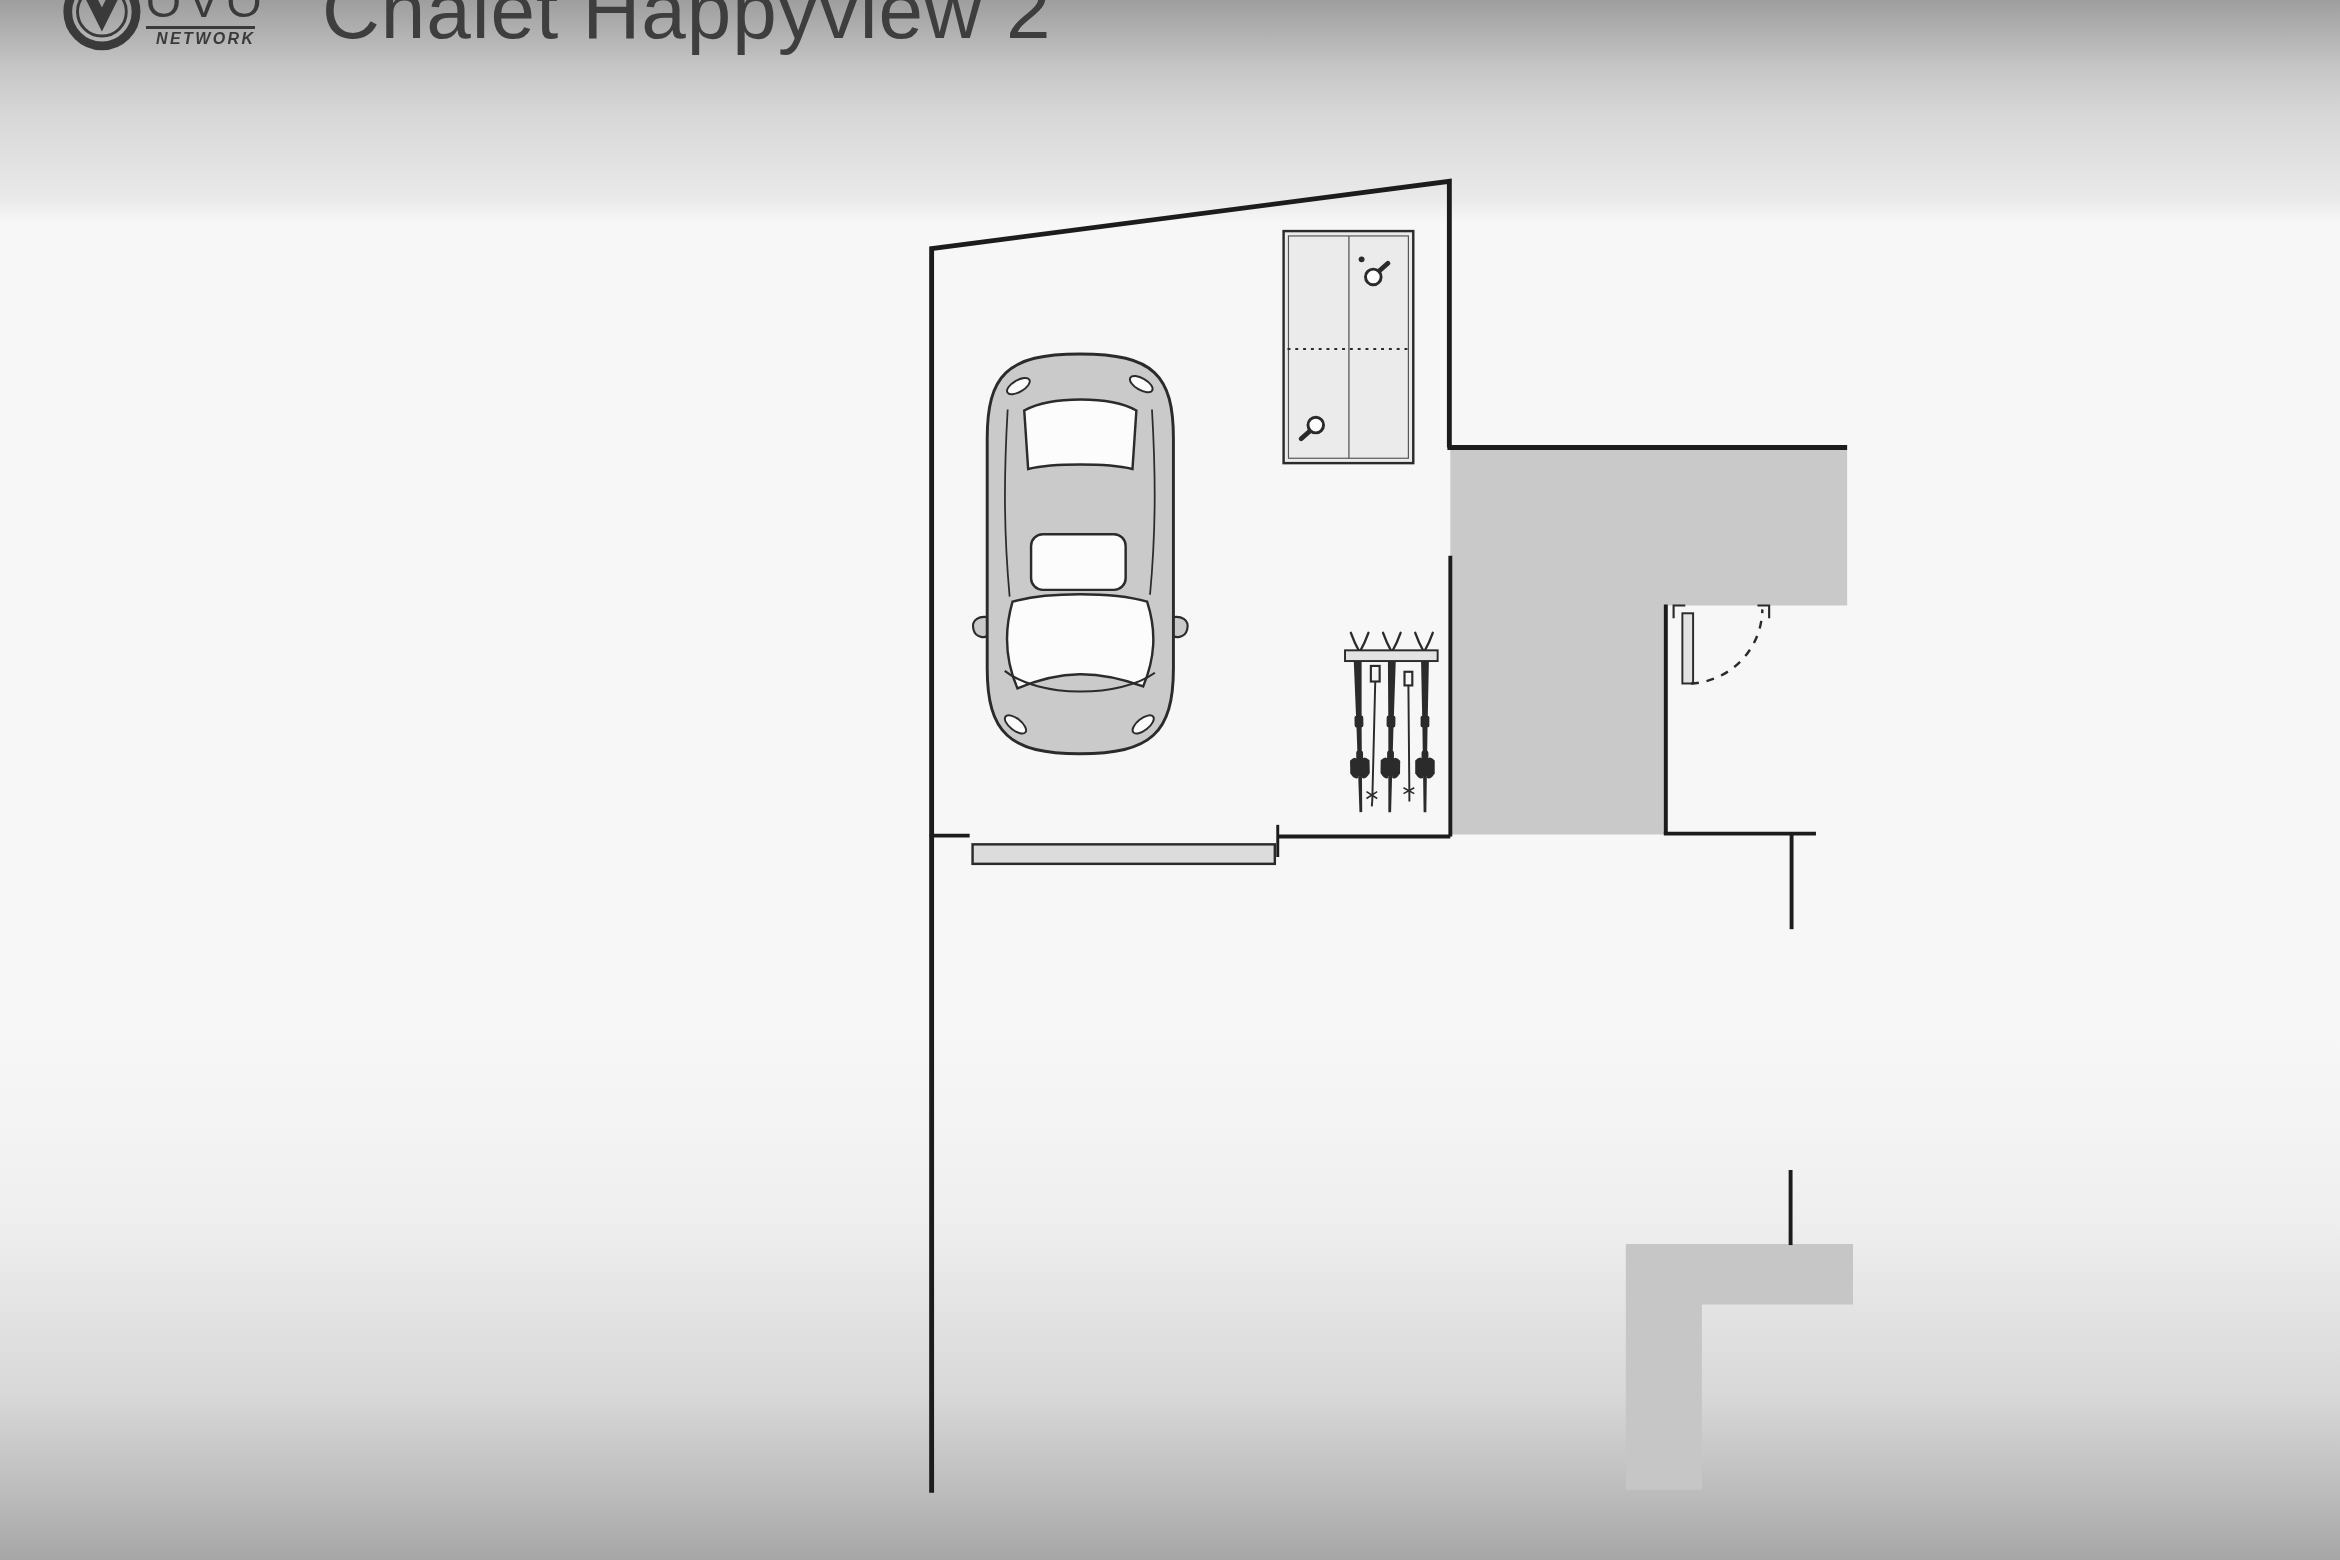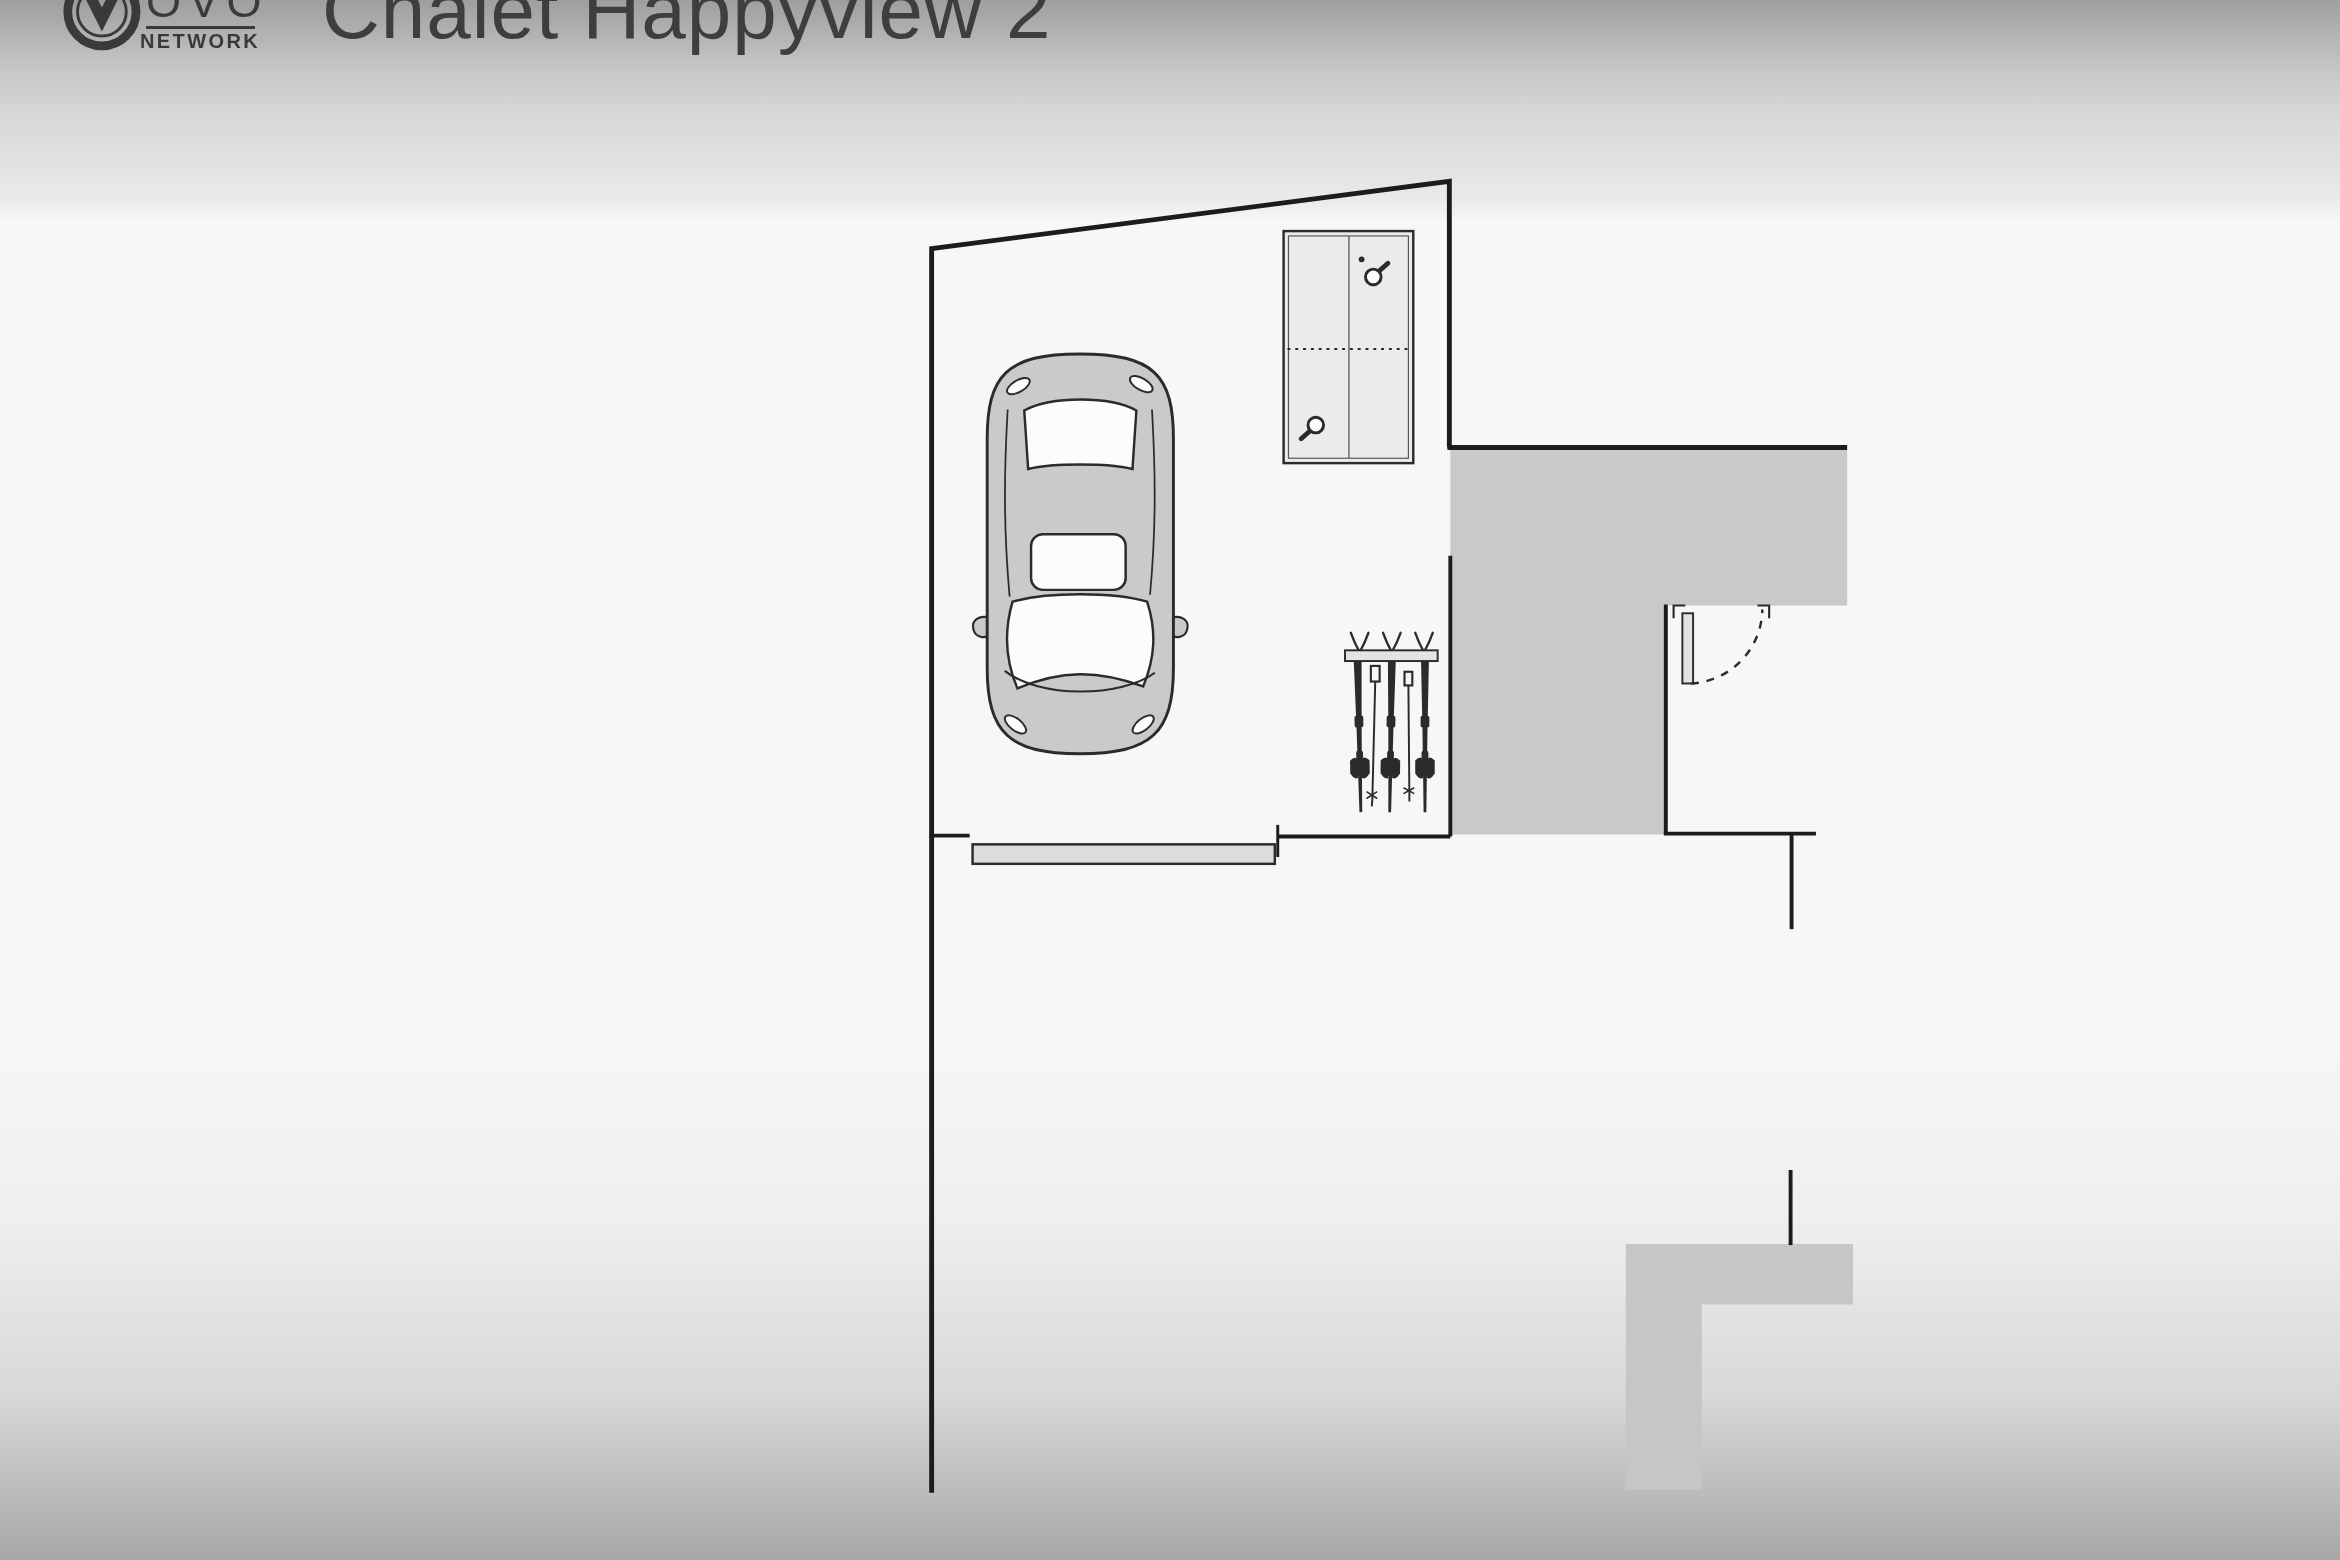--- a/index.html
+++ b/index.html
@@ -13,21 +13,21 @@
   }
   .plan-svg{position:absolute;left:0;top:0;z-index:1;}
   .hdr-text{position:absolute;z-index:2;color:var(--logo);}
   .title{
     position:absolute;z-index:2;left:322px;top:-29px;
     font-size:80px;font-weight:400;letter-spacing:1px;color:var(--title);
     white-space:nowrap;line-height:1;
   }
   .logo-ovo{left:146px;top:-21.5px;font-size:45px;letter-spacing:7.8px;font-weight:400;line-height:1;}
   .logo-rule{position:absolute;z-index:2;left:146px;top:26px;width:109px;height:2.9px;background:var(--logo);}
-  .logo-network{left:140px;top:31px;font-size:20px;letter-spacing:2.4px;font-weight:700;line-height:1;}
+  .logo-network{left:156px;top:31px;font-size:16px;letter-spacing:2.4px;font-weight:700;line-height:1;font-style:italic;}
   
   .wall{stroke:var(--wall);fill:none;}
   .area{fill:var(--area-fill);stroke:none;}
   .terrace{fill:var(--terrace-fill);stroke:none;}
   .obj{fill:var(--object-fill);stroke:var(--ink);}
   .ink{stroke:var(--ink);fill:none;}
   .dark{fill:var(--ink);stroke:none;}
   .white{fill:#fcfcfc;}
   .carbody{fill:var(--car-fill);stroke:var(--ink);}
 </style>

